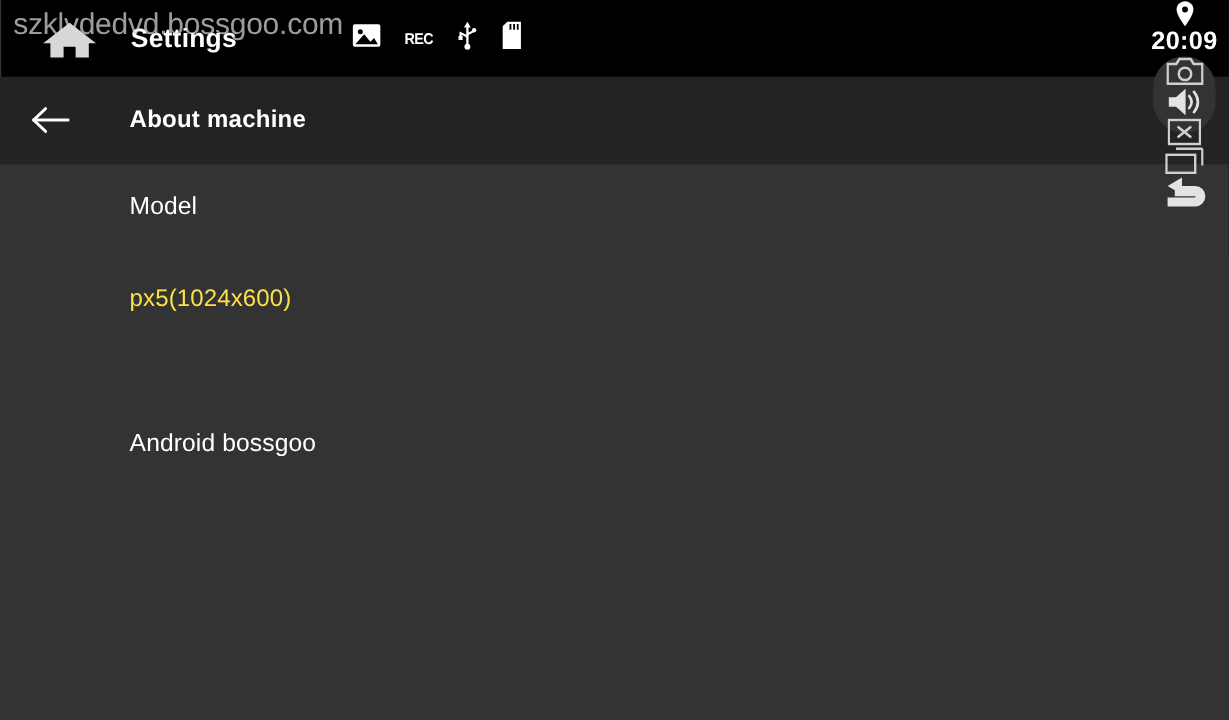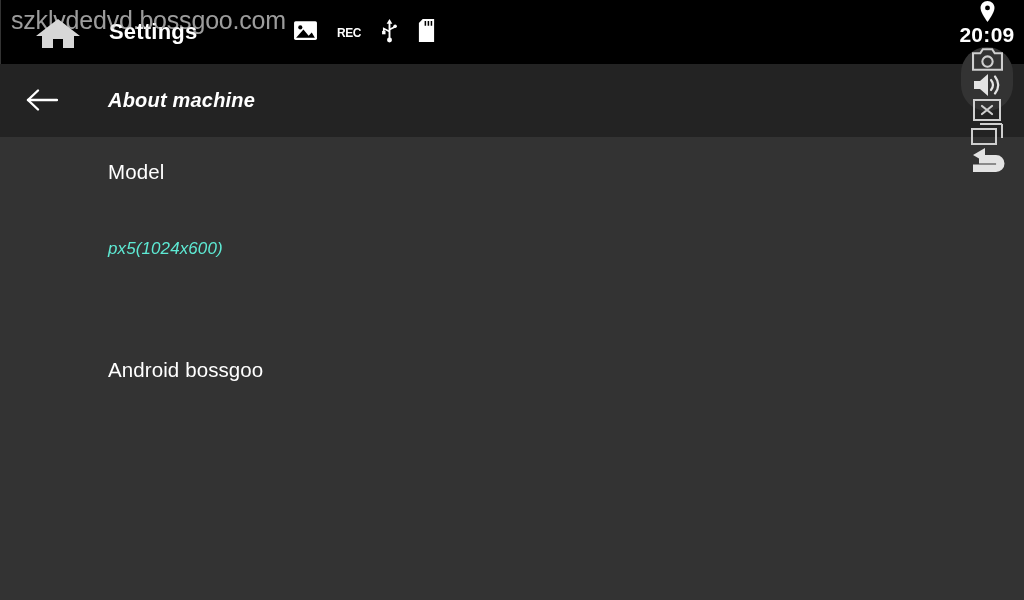--- a/index.html
+++ b/index.html
@@ -121,21 +121,20 @@
 
   
   .actionbar {
     position: absolute;
     left: 0;
     top: 64px;
     width: 1024px;
     height: 73px;
     background: #232323;
     z-index: 3;
-    font-style: italic;
   }
   .ab-back {
     position: absolute;
     left: 26px;
     top: 24px;
     width: 32px;
     height: 24px;
   }
   .ab-title {
     position: absolute;
@@ -164,27 +163,26 @@
     padding-left: 108px;
   }
   .item-title {
     color: #ffffff;
     font-size: 20.5px;
     line-height: 26px;
     letter-spacing: .1px;
     white-space: pre;
   }
   .item-value {
-    color: #5eead4;
-    font-size: 17px;
+    color: #fde047;
+    font-size: 20px;
     line-height: 24px;
     letter-spacing: .1px;
     white-space: pre;
     margin-top: 4px;
-    font-style: italic;
   }
   .item-value .vline { display: block; }
   .item.it0 { margin-top: 22px; }
   .item.it1 { margin-top: 48px; }
   .item.it2 { margin-top: 48px; }
 </style>
 </head>
 <body>
 
 <div class="screen">

